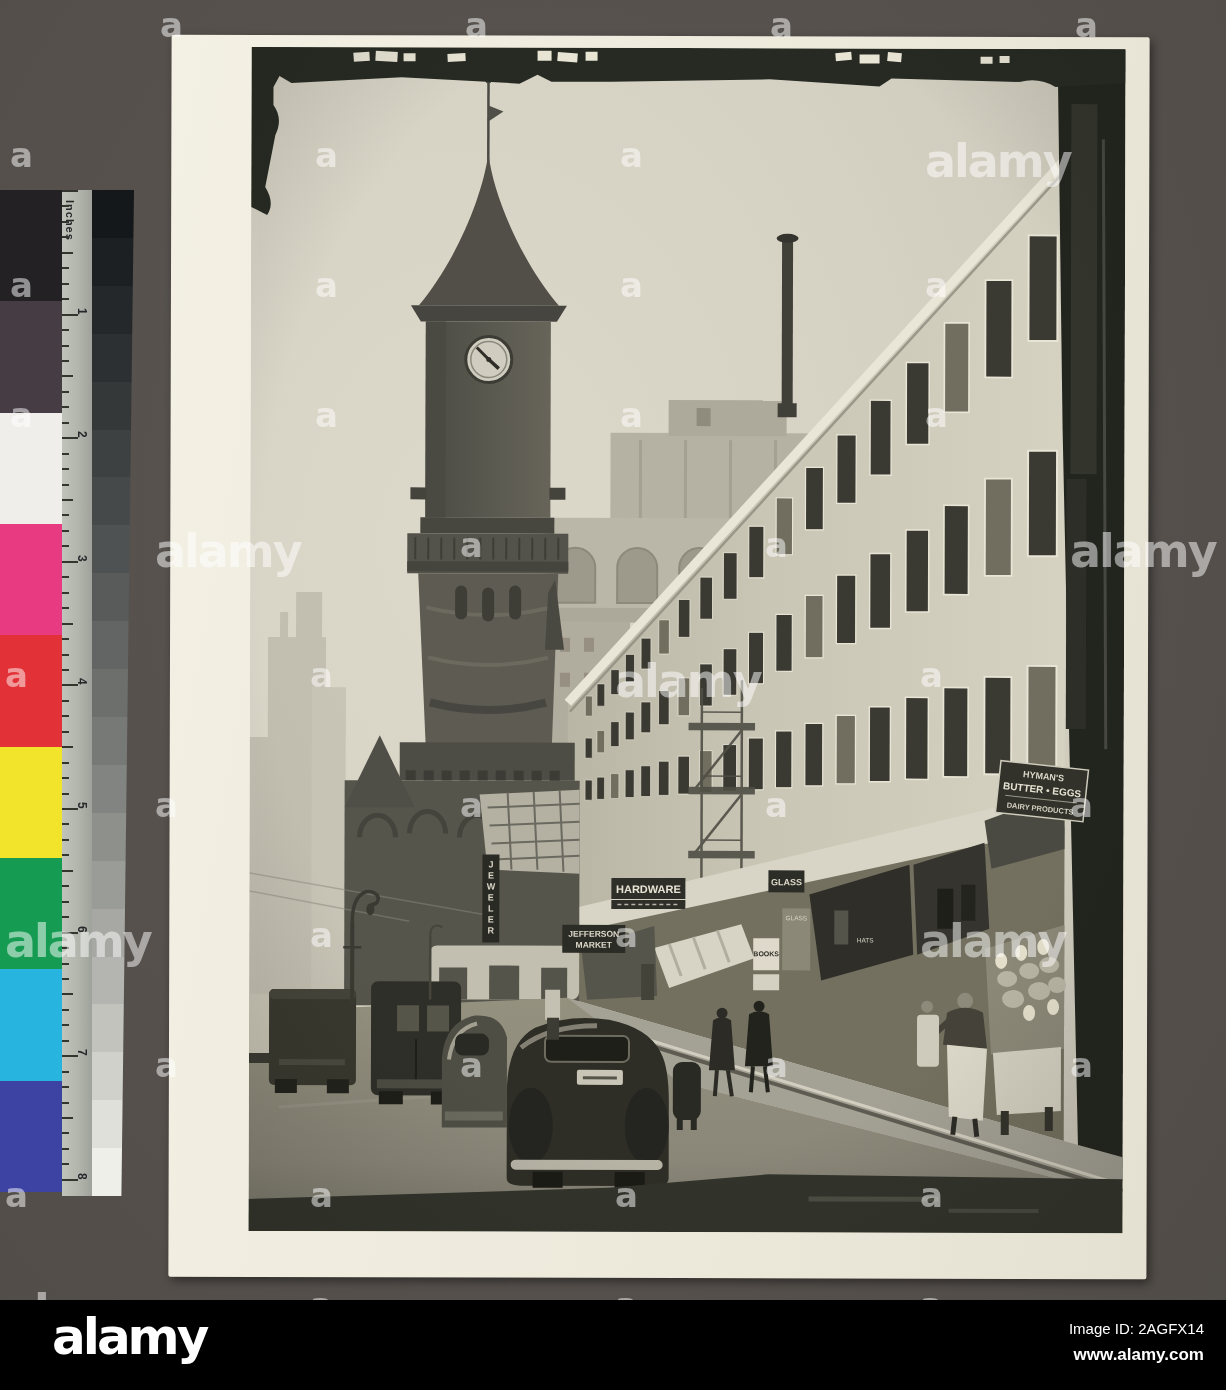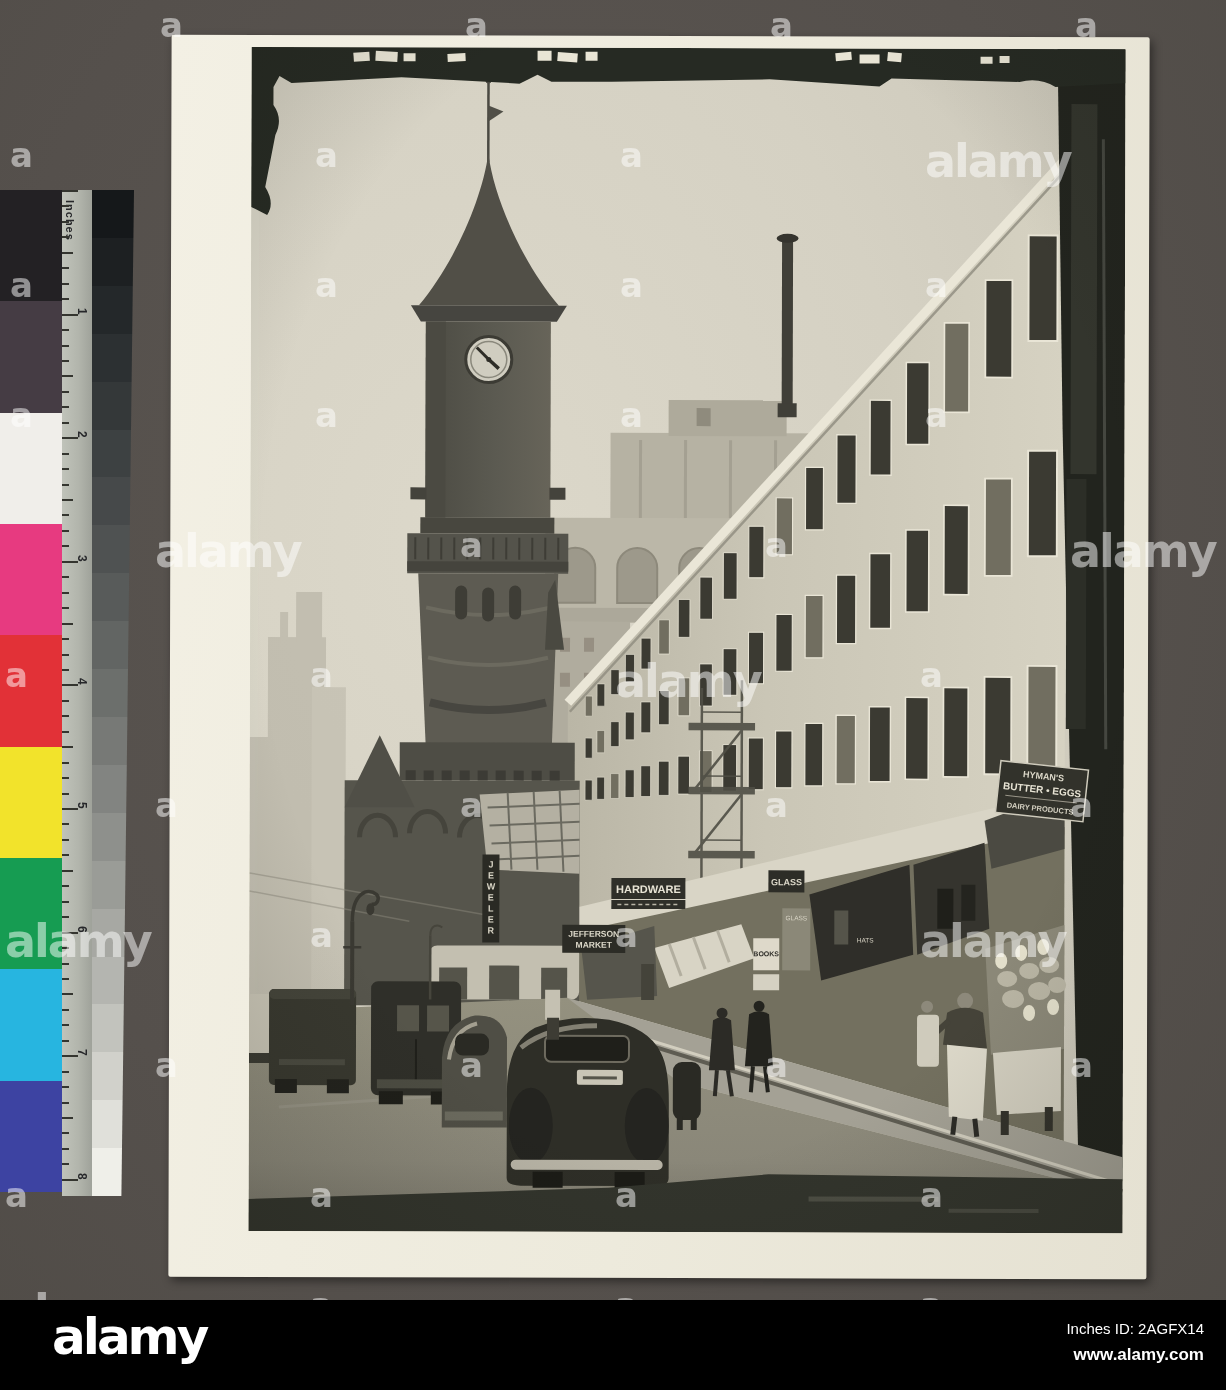--- a/index.html
+++ b/index.html
@@ -635,16 +635,16 @@
       <span class="wm" style="left: 1225px; top: 1178px; color: rgba(255, 255, 255, 0.5);">a</span>
       <span class="wm word" style="left: 5px; top: 1288px; color: rgba(255, 255, 255, 0.5);">alamy</span>
       <span class="wm" style="left: 310px; top: 1288px; color: rgba(255, 255, 255, 0.5);">a</span>
       <span class="wm" style="left: 615px; top: 1288px; color: rgba(255, 255, 255, 0.5);">a</span>
       <span class="wm" style="left: 920px; top: 1288px; color: rgba(255, 255, 255, 0.5);">a</span>
       <span class="wm" style="left: 1225px; top: 1288px; color: rgba(255, 255, 255, 0.5);">a</span>
     </div>
 
   <div class="footer">
     <div class="footer-logo">alamy</div>
-    <div class="footer-id">Inches ID: 2AGFX14</div>
+    <div class="footer-id">Image ID: 2AGFX14</div>
     <div class="footer-url">www.alamy.com</div>
   </div>
 </div>
 
 </body></html>

